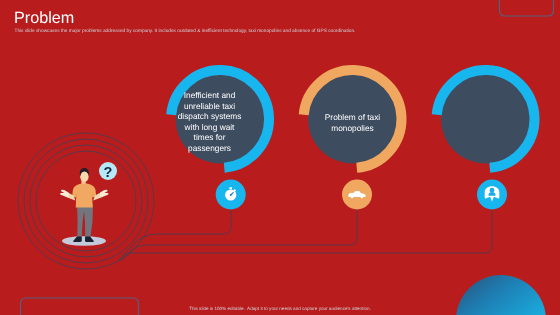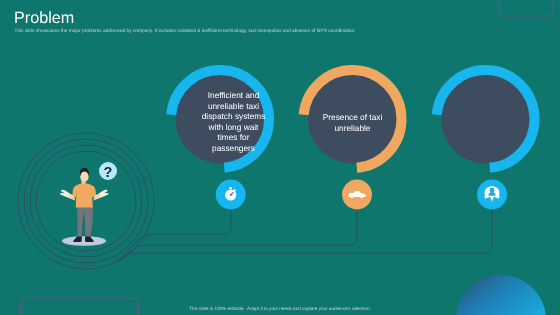--- a/index.html
+++ b/index.html
@@ -1,17 +1,17 @@
 <!DOCTYPE html>
 <html><head>
 <meta charset="utf-8">
 <style>
   html,body{margin:0;padding:0;background:#2d3447;}
   body{width:560px;height:315px;overflow:hidden;font-family:"Liberation Sans",sans-serif;-webkit-font-smoothing:antialiased;text-rendering:geometricPrecision;}
-  .slide{position:relative;width:560px;height:315px;background:#0f766e;overflow:hidden;}
+  .slide{position:relative;width:560px;height:315px;background:#b91c1c;overflow:hidden;}
   svg.layer{position:absolute;left:0;top:0;width:560px;height:315px;}
   .title{position:absolute;left:14px;top:9px;font-size:16.2px;color:#ffffff;line-height:1.15;}
   .subtitle{position:absolute;left:14.5px;top:29px;font-size:4.77px;color:#cfd3dc;white-space:nowrap;line-height:6px;}
   .footer{position:absolute;left:0;top:306px;width:560px;text-align:center;font-size:4.6px;color:#cfd3dc;white-space:pre;}
   .ctext{position:absolute;text-align:center;color:#ffffff;font-size:8.3px;line-height:10.55px;}
 </style>
 </head>
 <body>
 
 <div class="slide">
@@ -97,16 +97,16 @@
         <path d="M 489.77063139463525 167.81354020649553 A 49 49 0 1 0 436.68645979350447 114.72936860536475" fill="none" stroke="#18b6ef" stroke-width="10"></path>
         <circle cx="492" cy="194.5" r="15" fill="#18b6ef"></circle>
         <g transform="translate(492,194.5) scale(0.85)">
           <path d="M -8.6 -2.8 C -8.6 -6.6 -4.8 -9.6 0 -9.6 C 4.8 -9.6 8.6 -6.6 8.6 -2.8 L 8.6 3.2 C 8.6 4.4 7.7 5 6.6 4.5 L 2.4 2.6 C 1.2 4.8 0.6 6.4 0 8.4 C -0.6 6.4 -1.2 4.8 -2.4 2.6 L -6.6 4.5 C -7.7 5 -8.6 4.4 -8.6 3.2 Z" fill="#fff"></path>
           <circle cx="0" cy="-5.1" r="2.7" fill="#19ace9"></circle>
           <path d="M -4.3 1.4 C -4.3 -1.6 -2.3 -2.9 0 -2.9 C 2.3 -2.9 4.3 -1.6 4.3 1.4 Z" fill="#19ace9"></path>
         </g>
       </g>
     </svg>
 
-  <div class="ctext" style="left:199px;top:90px;width:69px;text-align:center;">Inefficient and unreliable taxi dispatch systems with long wait times for passengers</div>
-  <div class="ctext" style="left:317px;top:112px;width:71px;">Presence of taxi unreliable</div>
+  <div class="ctext" style="left:175px;top:90px;width:69px;text-align:center;">Inefficient and unreliable taxi dispatch systems with long wait times for passengers</div>
+  <div class="ctext" style="left:317px;top:112px;width:71px;">Problem of taxi monopolies</div>
 
 </div>
 
 </body></html>

